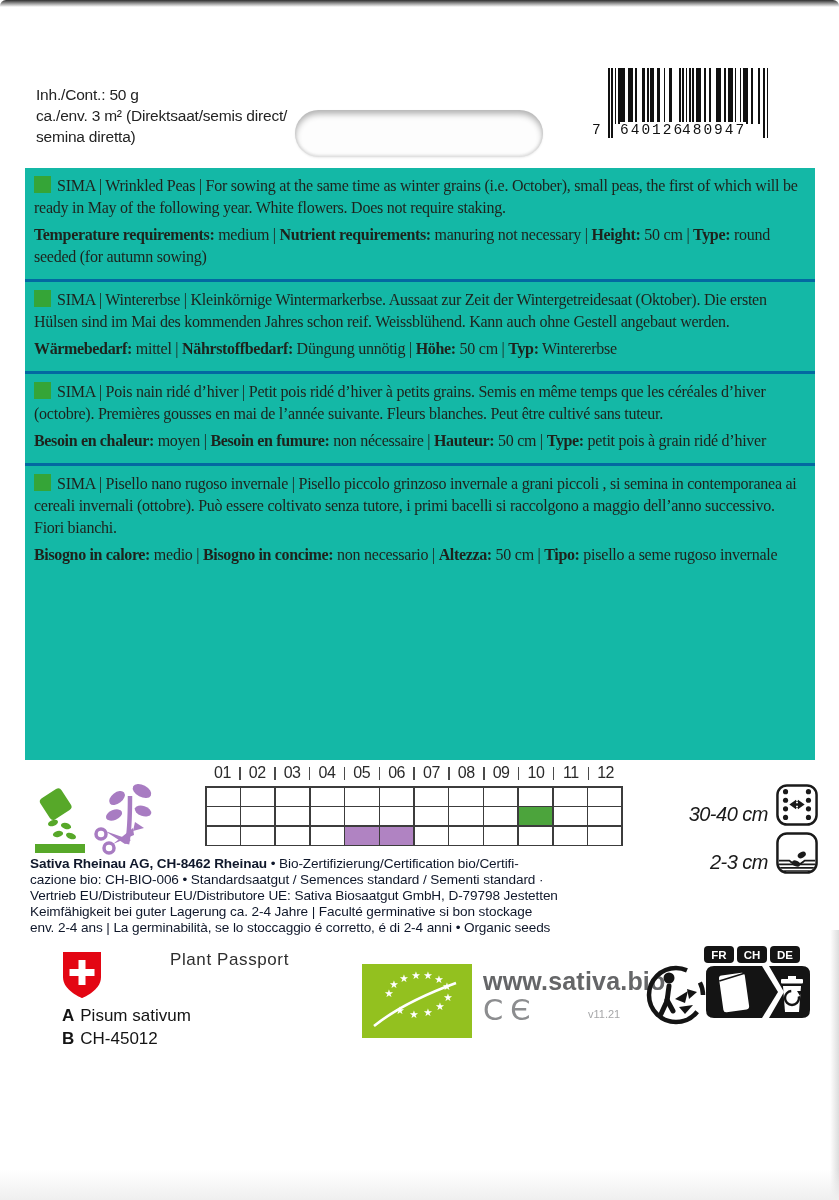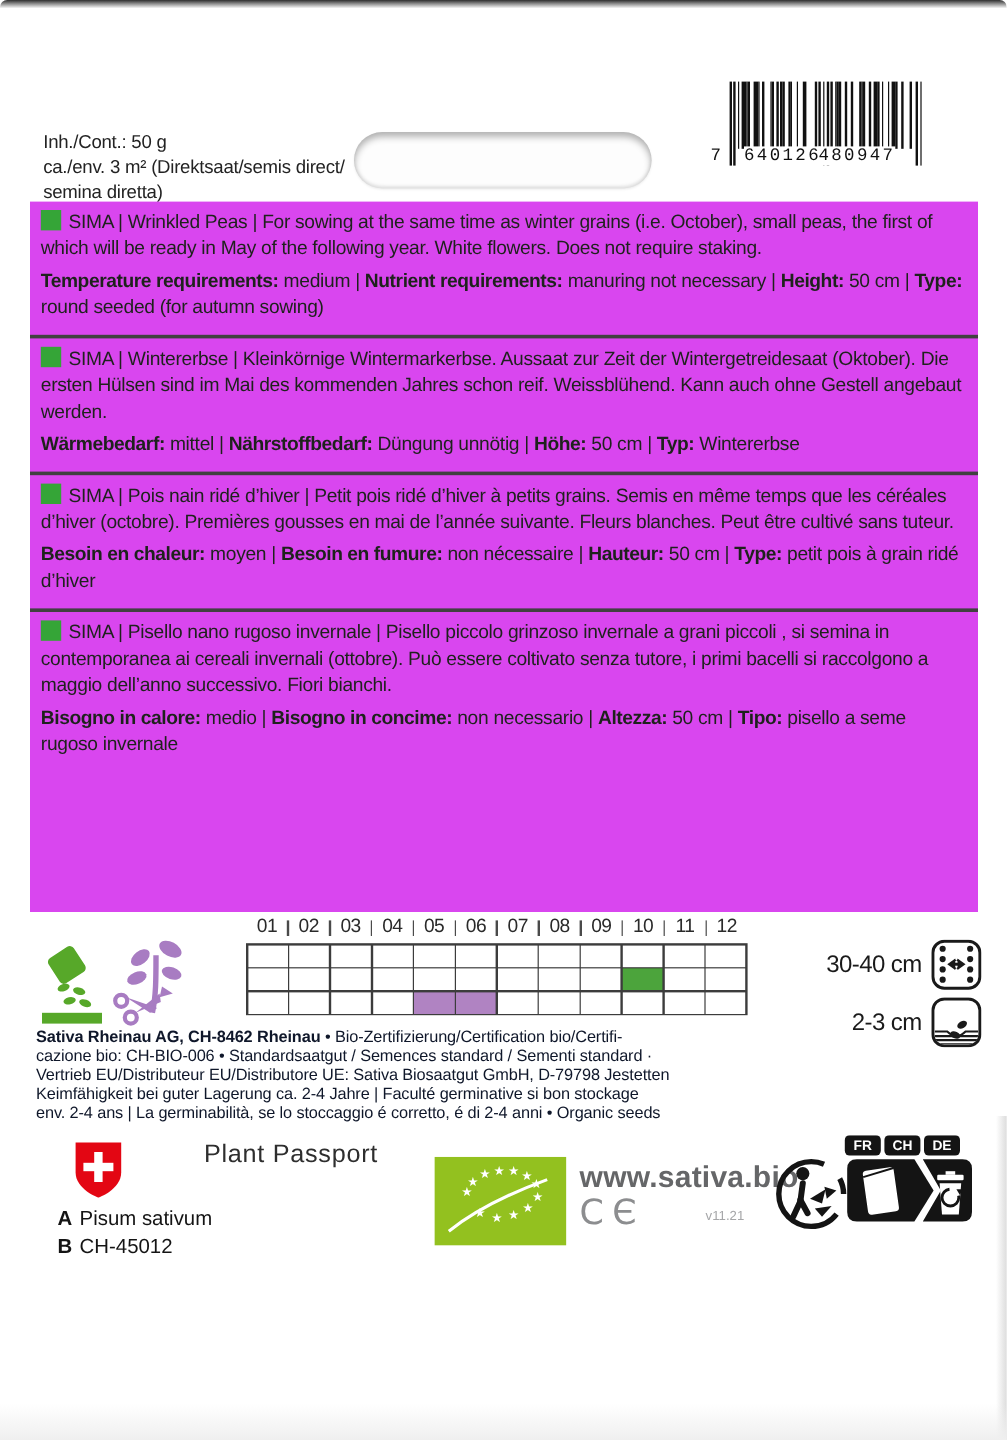--- a/index.html
+++ b/index.html
@@ -10,67 +10,67 @@
   
   .top-edge{position:absolute;left:0;top:0;width:839px;height:7px;
     background:linear-gradient(to bottom,#2e2e2e 0%,#8f8f8f 45%,rgba(255,255,255,0) 100%);
     border-radius:6px 6px 0 0;}
   .right-edge{position:absolute;right:0;top:930px;width:9px;height:270px;
     background:linear-gradient(to right,rgba(255,255,255,0),#dcdcdc);}
   .bottom-edge{position:absolute;left:0;bottom:0;width:839px;height:30px;
     background:linear-gradient(to bottom,rgba(255,255,255,0),#efefef);}
 
   
-  .meta{position:absolute;left:36px;top:84px;font-size:15.5px;line-height:21px;color:#232323;letter-spacing:-0.2px;margin-top:24px;}
+  .meta{position:absolute;left:36px;top:84px;font-size:15.5px;line-height:21px;color:#232323;letter-spacing:-0.2px;}
   .barcode{position:absolute;left:592px;top:64px;width:190px;height:96px;}
   .bc-bars{position:absolute;left:16px;top:4px;display:flex;align-items:flex-start;}
   .bc-m{display:block;width:1.7px;height:56px;}
   .bc-m.on{background:#111;}
   .bc-m.on.g{height:70px;}
   .bc-digits span{position:absolute;font-family:"Liberation Mono",monospace;font-size:14.5px;letter-spacing:2px;color:#111;background:#fff;top:58px;}
   .bc-d0{left:0px;}
   .bc-d1{left:28px;width:64px;text-align:center;}
   .bc-d2{left:90px;width:64px;text-align:center;}
 
   .slot{position:absolute;left:295px;top:110px;width:248px;height:47px;border-radius:24px;background:#fdfdfd;
     box-shadow:inset 0 4px 6px rgba(0,0,0,0.30), inset 0 -2px 3px rgba(0,0,0,0.10), 0 1px 2px rgba(0,0,0,0.08);}
 
   
-  .panel{position:absolute;left:25px;top:168px;width:790px;height:592px;background:#d946ef;box-sizing:border-box;}
+  .panel{position:absolute;left:25px;top:168px;width:790px;height:592px;background:#14b8a6;box-sizing:border-box;font-family:Liberation Serif, serif;}
   .lang-block{padding:7px 9px 11px 9px;}
-  .lang-block + .lang-block{border-top:3px solid #404040;}
+  .lang-block + .lang-block{border-top:3px solid #0369a1;}
   .intro{margin:0;font-size:16px;line-height:22px;letter-spacing:-0.25px;}
   .specs{margin:5px 0 0 0;font-size:16px;line-height:22px;letter-spacing:-0.25px;}
   .specs b{letter-spacing:-0.35px;}
   .sq{display:inline-block;width:17px;height:17px;background:#35a537;margin-right:6px;vertical-align:-2px;}
 
   
   .calendar{position:absolute;left:205px;top:764px;width:418px;}
   .cal-head{display:grid;grid-template-columns:repeat(12,1fr);height:22px;}
   .cal-h{position:relative;text-align:center;font-size:16px;color:#2a2a2a;letter-spacing:-0.5px;}
   .cal-h:not(:last-child)::after{content:'';position:absolute;right:-1px;top:3px;width:1.5px;height:13px;background:#4a4a4a;}
   .cal-gridwrap{background:#3c3c3c;padding:1.5px;}
   .cal-grid{display:grid;grid-template-columns:repeat(12,1fr);grid-auto-rows:18px;gap:1.5px;}
   .cal-c{background:#ffffff;}
 
   .cal-icons{position:absolute;left:35px;top:778px;width:130px;height:80px;}
 
   
   .spacing{position:absolute;left:648px;top:782px;width:170px;}
-  .sp-row{display:flex;align-items:center;justify-content:flex-end;margin-bottom:4px;height:44px;}
+  .sp-row{display:flex;align-items:flex-end;justify-content:flex-end;margin-bottom:4px;height:44px;font-style:italic;}
   .sp-label{font-size:20px;color:#1a1a1a;letter-spacing:-0.5px;margin-right:8px;white-space:nowrap;}
   .sp-icon{width:42px;height:42px;flex:0 0 auto;}
 
   
   .footer-text{position:absolute;left:30px;top:856px;width:620px;font-size:13.6px;line-height:15.9px;color:#0f172a;letter-spacing:-0.1px;white-space:nowrap;}
 
   
   .shield{position:absolute;left:62px;top:951px;width:40px;height:48px;}
-  .pp-head{position:absolute;left:170px;top:950px;font-size:21px;color:#2e2e2e;letter-spacing:0.6px;}
-  .pp-lines{position:absolute;left:48px;top:1004px;font-size:17px;line-height:23px;color:#141414;}
+  .pp-head{position:absolute;left:170px;top:950px;font-size:17px;color:#2e2e2e;letter-spacing:0.6px;}
+  .pp-lines{position:absolute;left:62px;top:1004px;font-size:17px;line-height:23px;color:#141414;}
   .pp-lines b{margin-right:6px;}
 
   
   .eu-logo{position:absolute;left:362px;top:964px;width:110px;height:74px;}
   .site{position:absolute;left:483px;top:967px;font-size:25px;font-weight:bold;color:#656668;letter-spacing:0.2px;}
   .ce{position:absolute;left:483px;top:993px;font-size:29px;color:#8c8d8f;font-family:"DejaVu Sans",sans-serif;letter-spacing:7px;}
   .version{position:absolute;left:588px;top:1008px;font-size:11px;color:#a6a7a9;}
   .triman{position:absolute;left:645px;top:959px;width:62px;height:68px;}
   .disposal{position:absolute;left:703px;top:946px;width:110px;height:74px;}
 </style>

